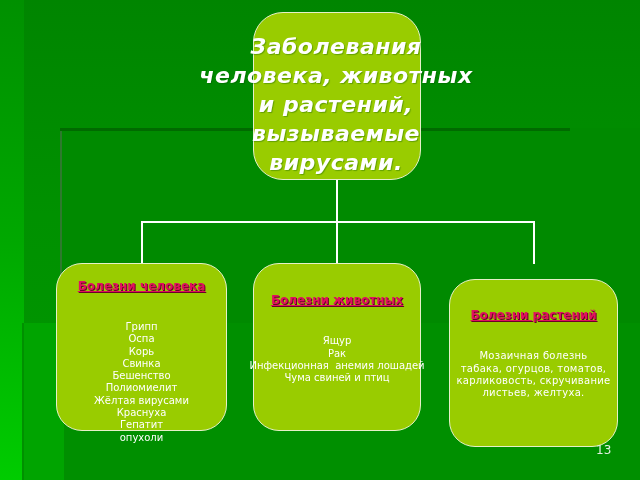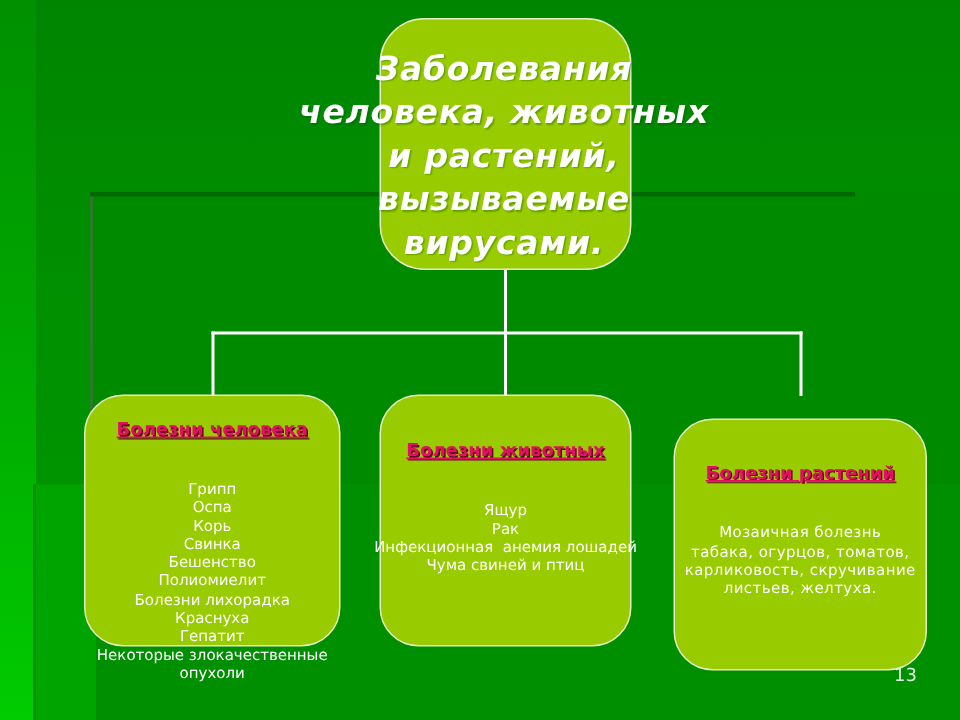--- a/index.html
+++ b/index.html
@@ -150,24 +150,23 @@
 
 <div class="box child-box box-human">
   <div class="box-heading">Болезни человека</div>
   <ul class="item-list">
     <li>Грипп</li>
     <li>Оспа</li>
     <li>Корь</li>
     <li>Свинка</li>
     <li>Бешенство</li>
     <li>Полиомиелит</li>
-    <li>Болезни лихорадка</li>
+    <li>Жёлтая вирусами</li>
     <li>Краснуха</li>
     <li>Гепатит</li>
-    <li>Некоторые злокачественные</li>
     <li>опухоли</li>
   </ul>
 </div>
 
 <div class="box child-box box-animal">
   <div class="box-heading">Болезни животных</div>
   <ul class="item-list">
     <li>Ящур</li>
     <li>Рак</li>
     <li style="white-space:pre;">Инфекционная  анемия лошадей</li>

